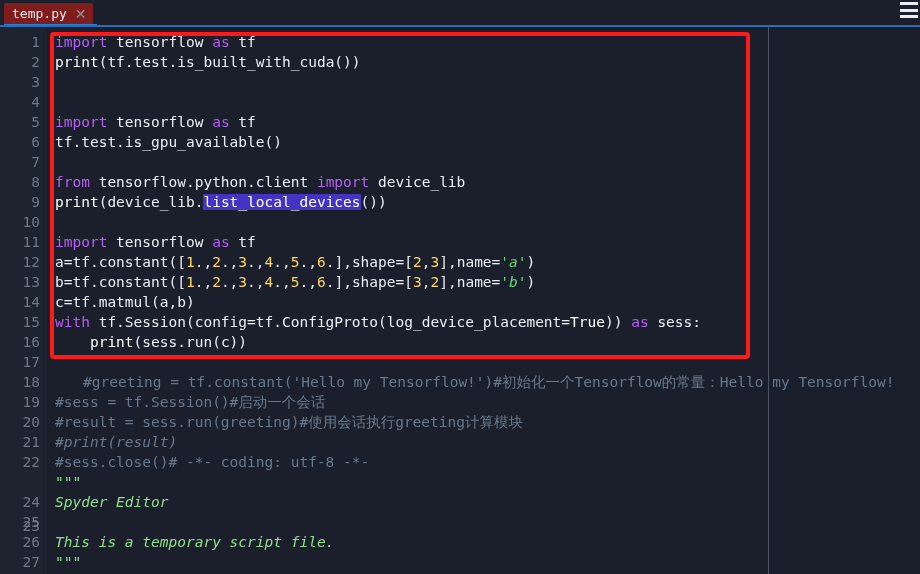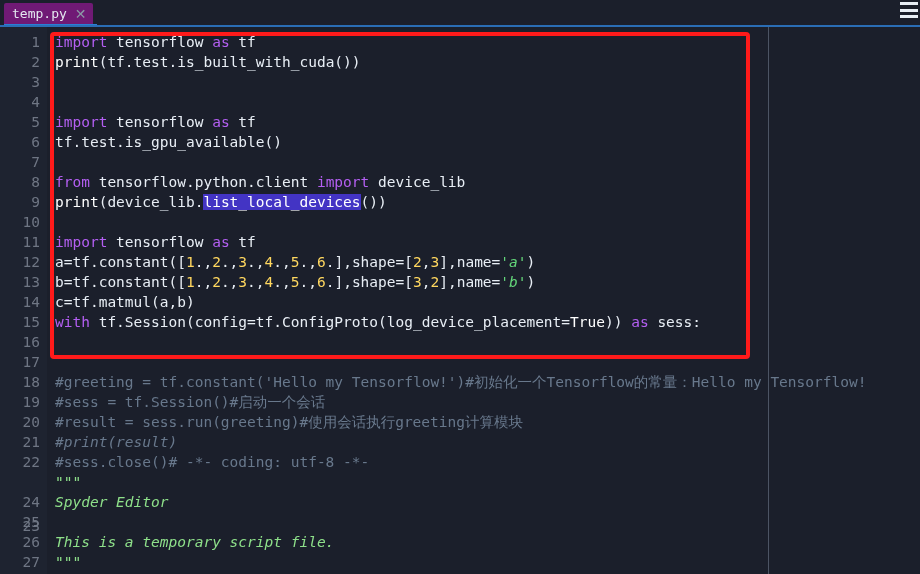--- a/index.html
+++ b/index.html
@@ -22,21 +22,21 @@
     left: 0; top: 0;
     width: 920px; height: 24px;
     background: #1b1f2b;
     display: flex;
     align-items: flex-end;
   }
   .tab {
     height: 21px;
     margin-left: 4px;
     padding: 0 6px 0 8px;
-    background: #701a75;
+    background: #7f1d1d;
     color: #e4e9f0;
     font-size: 13px;
     font-family: "DejaVu Sans Mono", "Liberation Mono", monospace;
     display: flex;
     align-items: center;
     gap: 8px;
     border-top-left-radius: 2px;
     border-top-right-radius: 2px;
     box-sizing: border-box;
   }
@@ -202,22 +202,23 @@
         <div class="cline" style="top: 105px;">tf.test.is_gpu_available()</div>
         <div class="cline" style="top: 125px;"></div>
         <div class="cline" style="top: 145px;"><span class="kw">from</span> tensorflow.python.client <span class="kw">import</span> device_lib</div>
         <div class="cline" style="top: 165px;"><span class="bi">print</span>(device_lib.<span class="sel">list_local_devices</span>())</div>
         <div class="cline" style="top: 185px;"></div>
         <div class="cline" style="top: 205px;"><span class="kw">import</span> tensorflow <span class="kw">as</span> tf</div>
         <div class="cline" style="top: 225px;">a=tf.constant([<span class="num">1</span>.,<span class="num">2</span>.,<span class="num">3</span>.,<span class="num">4</span>.,<span class="num">5</span>.,<span class="num">6</span>.],shape=[<span class="num">2</span>,<span class="num">3</span>],name=<span class="str">'a'</span>)</div>
         <div class="cline" style="top: 245px;">b=tf.constant([<span class="num">1</span>.,<span class="num">2</span>.,<span class="num">3</span>.,<span class="num">4</span>.,<span class="num">5</span>.,<span class="num">6</span>.],shape=[<span class="num">3</span>,<span class="num">2</span>],name=<span class="str">'b'</span>)</div>
         <div class="cline" style="top: 285px;"><span class="kw">with</span> tf.Session(config=tf.ConfigProto(log_device_placement=<span class="bi">True</span>)) <span class="kw">as</span> sess:</div>
         <div class="cline" style="top: 265px;">c=tf.matmul(a,b)</div>
+        <div class="cline" style="top: 305px;">    <span class="bi">print</span>(sess.run(c))</div>
         <div class="cline" style="top: 325px;"></div>
-        <div class="cline" style="top: 345px;"><span class="cmt">#greeting = tf.constant('Hello my Tensorflow!')#初始化一个Tensorflow的常量：Hello my Tensorflow!</span></div>
+        <div class="cline" style="top: 345px; margin-left: 28px;"><span class="cmt">#greeting = tf.constant('Hello my Tensorflow!')#初始化一个Tensorflow的常量：Hello my Tensorflow!</span></div>
         <div class="cline" style="top: 365px;"><span class="cmt">#sess = tf.Session()#启动一个会话</span></div>
         <div class="cline" style="top: 385px;"><span class="cmt">#result = sess.run(greeting)#使用会话执行greeting计算模块</span></div>
         <div class="cline" style="top: 405px; font-style: italic;"><span class="cmt">#print(result)</span></div>
         <div class="cline" style="top: 425px;"><span class="cmt">#sess.close()# -*- coding: utf-8 -*-</span></div>
         <div class="cline" style="top: 445px;"><span class="doc">"""</span></div>
         <div class="cline" style="top: 465px;"><span class="doc">Spyder Editor</span></div>
         <div class="cline" style="top: 485px;"><span class="doc"></span></div>
         <div class="cline" style="top: 505px;"><span class="doc">This is a temporary script file.</span></div>
         <div class="cline" style="top: 525px;"><span class="doc">"""</span></div>
       </div>

